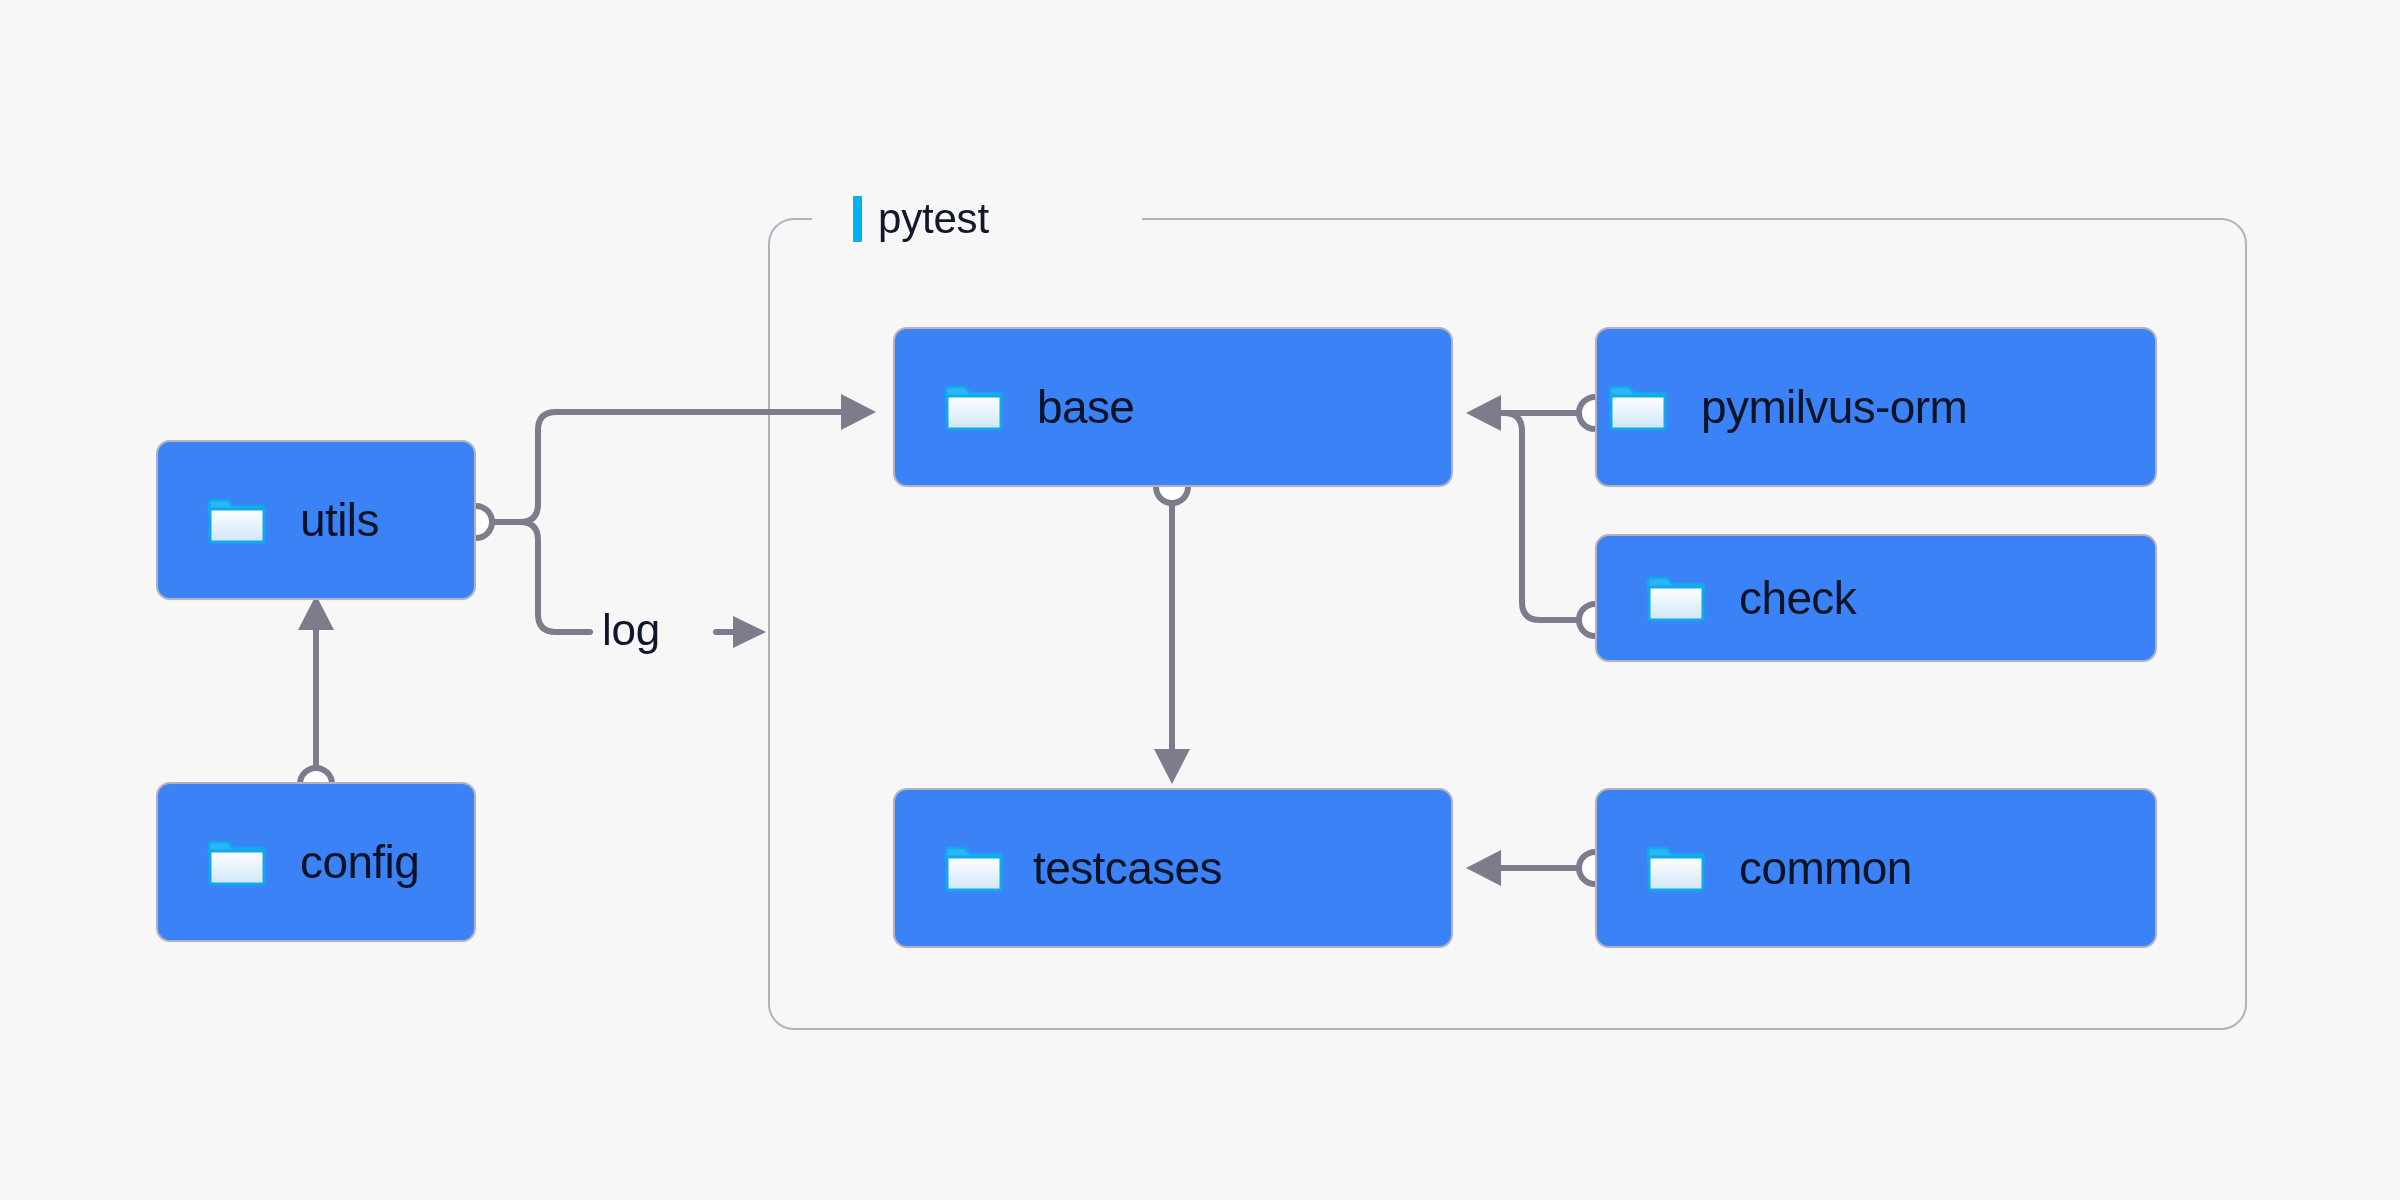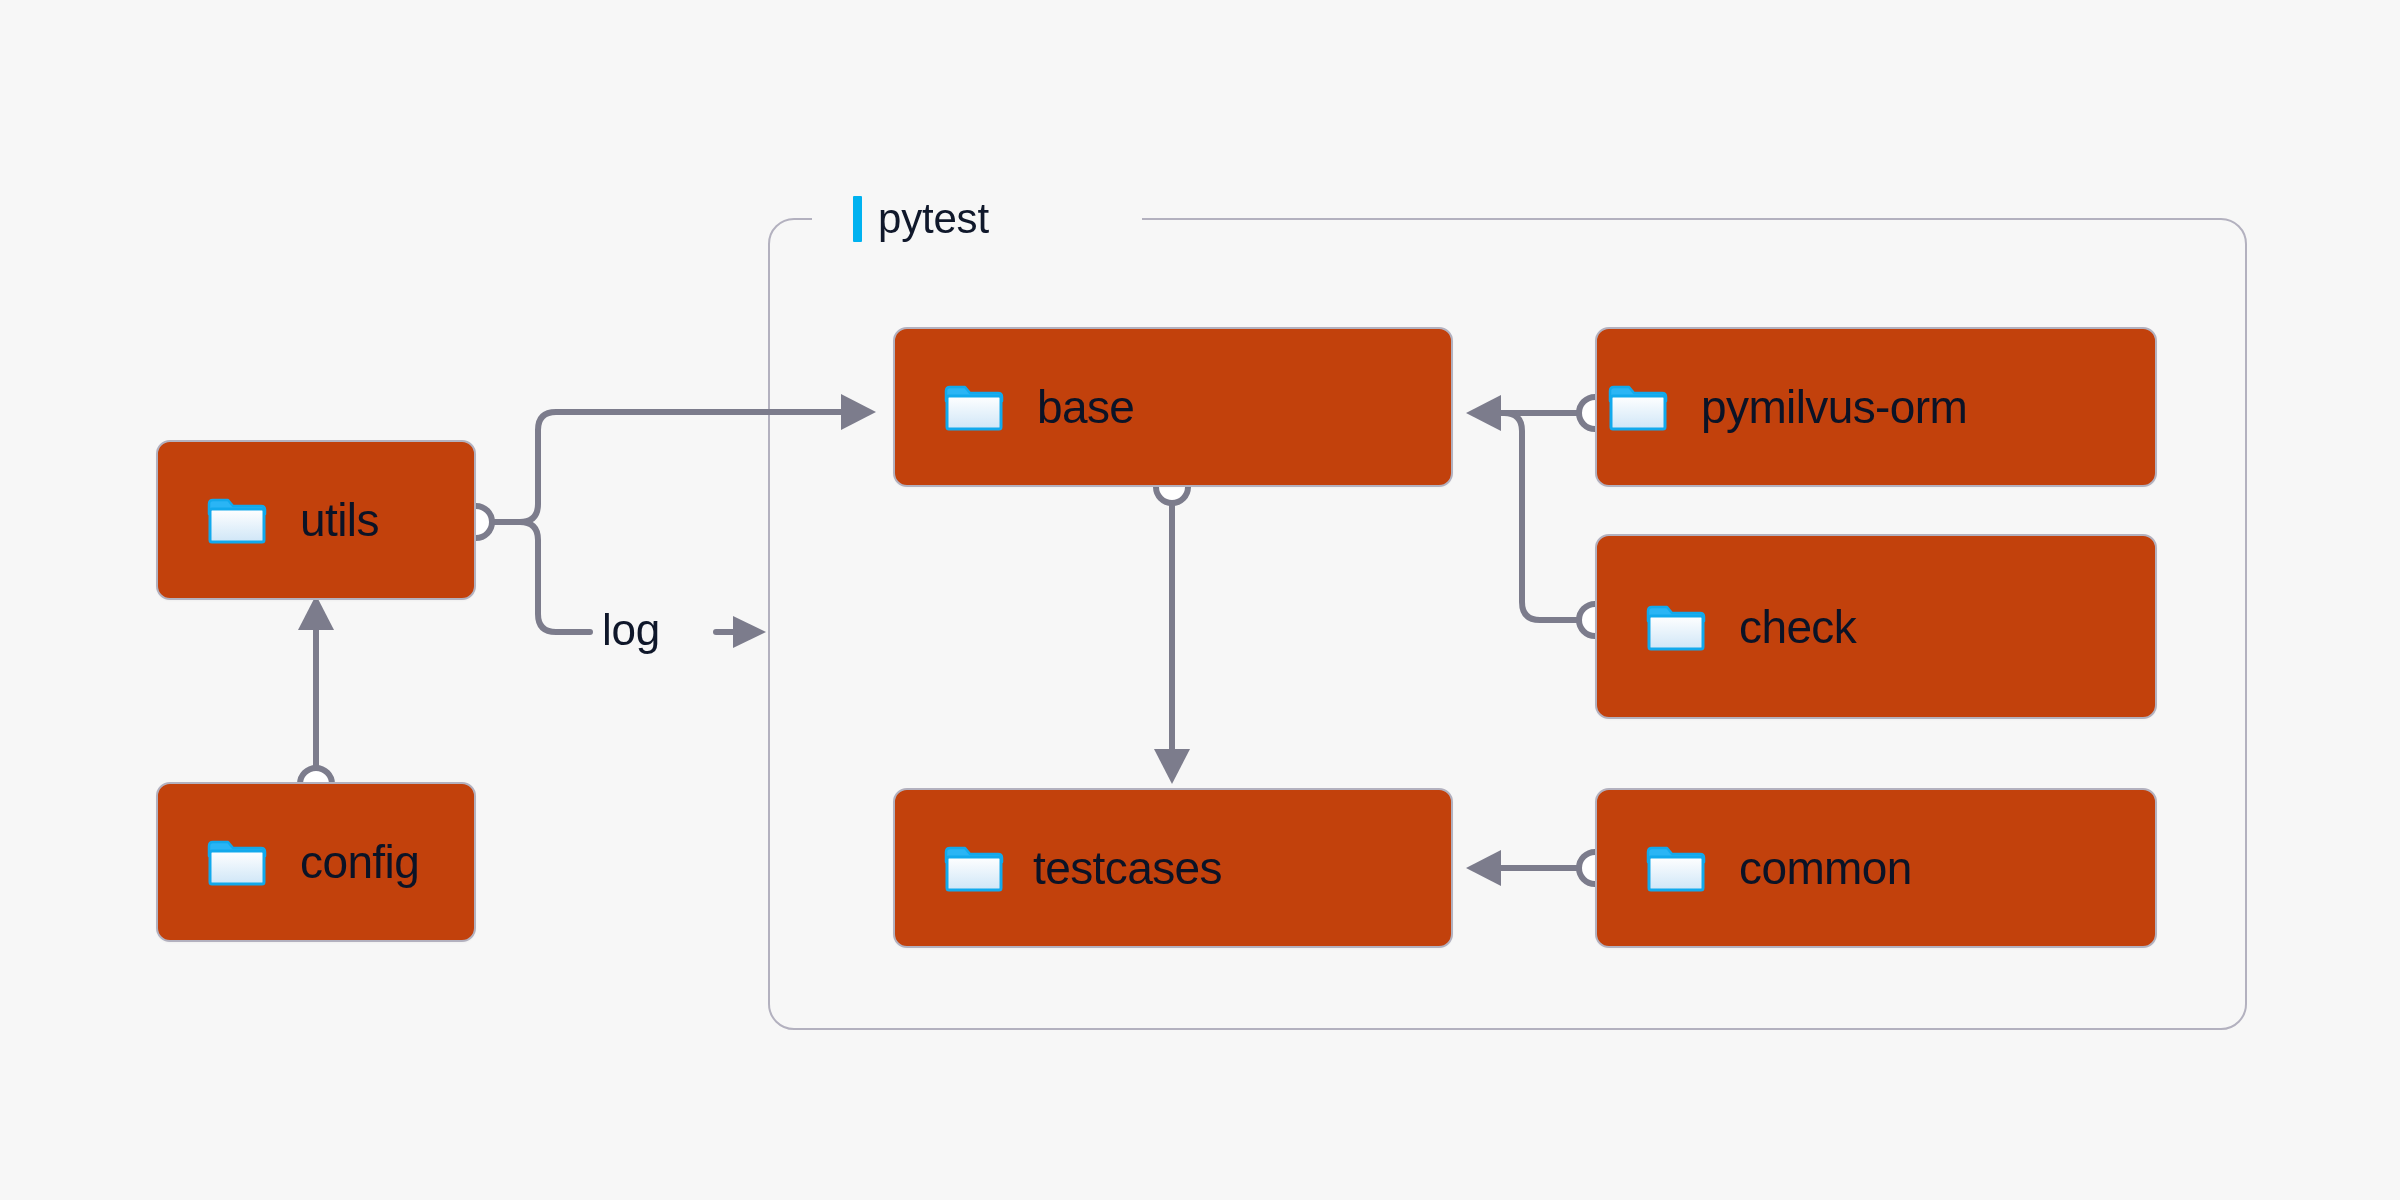--- a/index.html
+++ b/index.html
@@ -51,21 +51,21 @@
     font-size: 42px;
     line-height: 1;
     color: #10182b;
     letter-spacing: -0.2px;
   }
 
   
   .node {
     position: absolute;
     box-sizing: border-box;
-    background: #c2410c;
+    background: #3b82f6;
     border: 2px solid #b3b1bf;
     border-radius: 14px;
     display: flex;
     align-items: center;
     padding-left: 48px;
     gap: 32px;
     box-shadow: 0 1px 2px rgba(16,24,43,0.03);
   }
   .node-label {
     font-size: 46px;
@@ -243,21 +243,21 @@
             <stop offset="100%" stop-color="#cfe6f7"></stop>
           </linearGradient>
         </defs>
         <path d="M3 10 Q3 6 7 6 L22 6 L27 12 L55 12 Q59 12 59 16 L59 20 L3 20 Z" fill="#2ab5f5" stroke="#12a9ec" stroke-width="2.5" stroke-linejoin="round"></path>
         <rect x="4" y="15" width="54" height="33" rx="2" fill="url(#fg5)" stroke="#12a9ec" stroke-width="3"></rect>
       </svg>
     </span>
     <span class="node-label">pymilvus-orm</span>
   </div>
 
-  <div class="node" style="left:1595px; top:534px; width:562px; height:185px;">
+  <div class="node" style="left:1595px; top:534px; width:562px; height:128px;">
     <span class="folder-icon">
       <svg viewBox="0 0 62 52" width="62" height="52" xmlns="http://www.w3.org/2000/svg">
         <defs>
           <linearGradient id="fg6" x1="0" y1="0" x2="0" y2="1">
             <stop offset="0%" stop-color="#ffffff"></stop>
             <stop offset="100%" stop-color="#cfe6f7"></stop>
           </linearGradient>
         </defs>
         <path d="M3 10 Q3 6 7 6 L22 6 L27 12 L55 12 Q59 12 59 16 L59 20 L3 20 Z" fill="#2ab5f5" stroke="#12a9ec" stroke-width="2.5" stroke-linejoin="round"></path>
         <rect x="4" y="15" width="54" height="33" rx="2" fill="url(#fg6)" stroke="#12a9ec" stroke-width="3"></rect>

